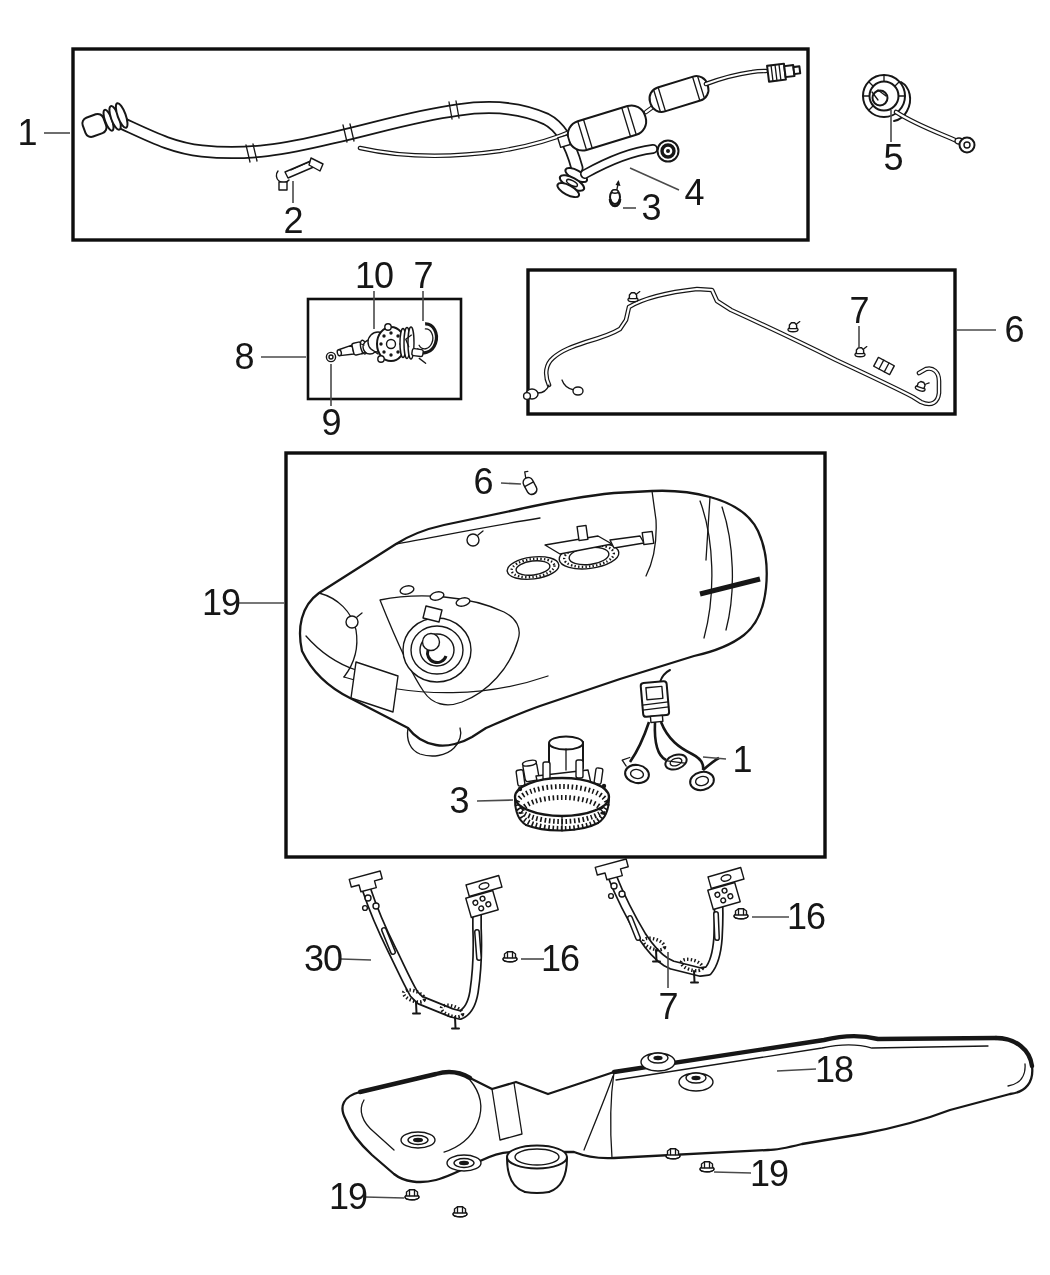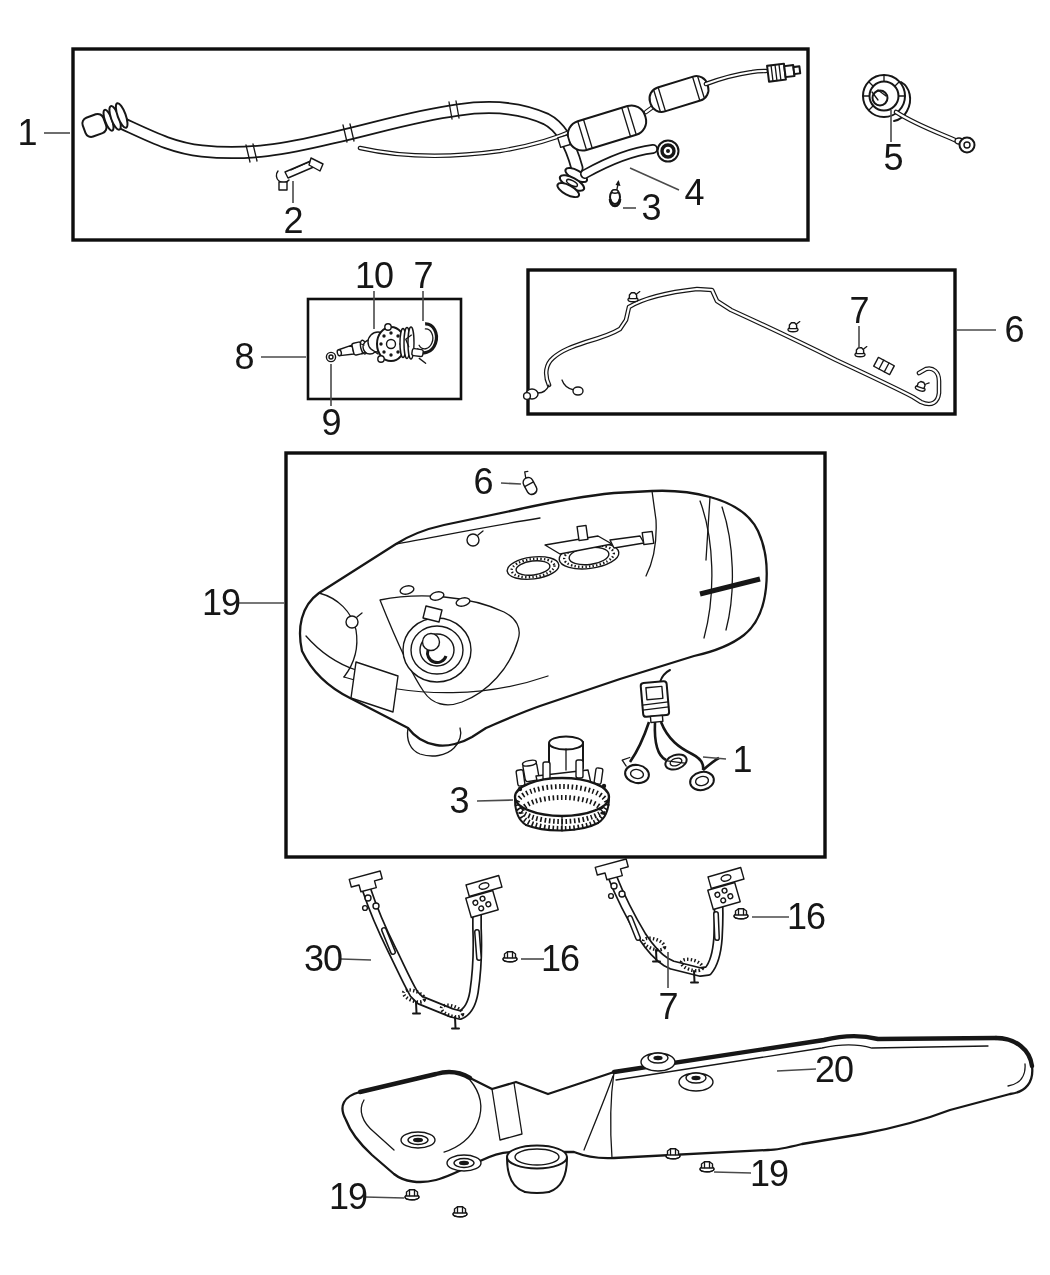--- a/index.html
+++ b/index.html
@@ -461,18 +461,18 @@
 <div class="callout" style="left:331px;top:423px">9</div>
 <div class="callout" style="left:374px;top:276px">10</div>
 <div class="callout" style="left:423px;top:276px">7</div>
 <div class="callout" style="left:221px;top:603px">19</div>
 <div class="callout" style="left:483px;top:482px">6</div>
 <div class="callout" style="left:742px;top:760px">1</div>
 <div class="callout" style="left:459px;top:801px">3</div>
 <div class="callout" style="left:560px;top:959px">16</div>
 <div class="callout" style="left:806px;top:917px">16</div>
 <div class="callout" style="left:668px;top:1007px">7</div>
-<div class="callout" style="left:834px;top:1070px">20</div>
+<div class="callout" style="left:834px;top:1070px">18</div>
 <div class="callout" style="left:348px;top:1197px">19</div>
 <div class="callout" style="left:769px;top:1174px">19</div>
 <div class="callout" style="left:323px;top:959px">30</div>
 
 </div>
 
 </body></html>

